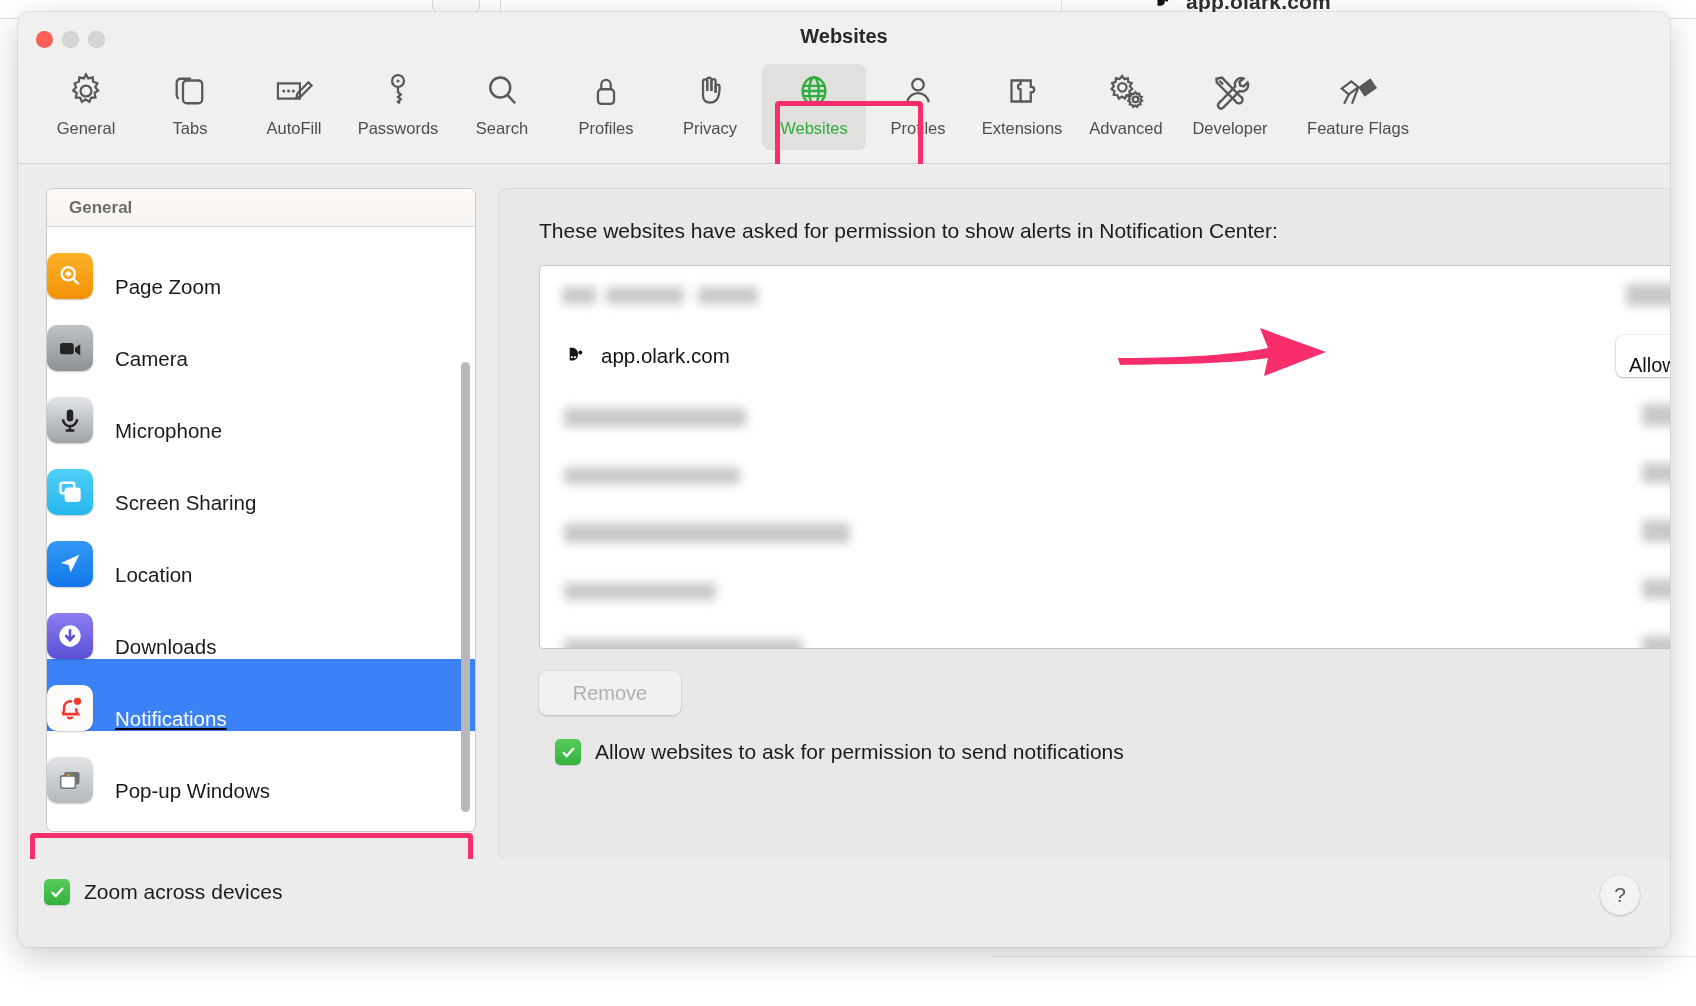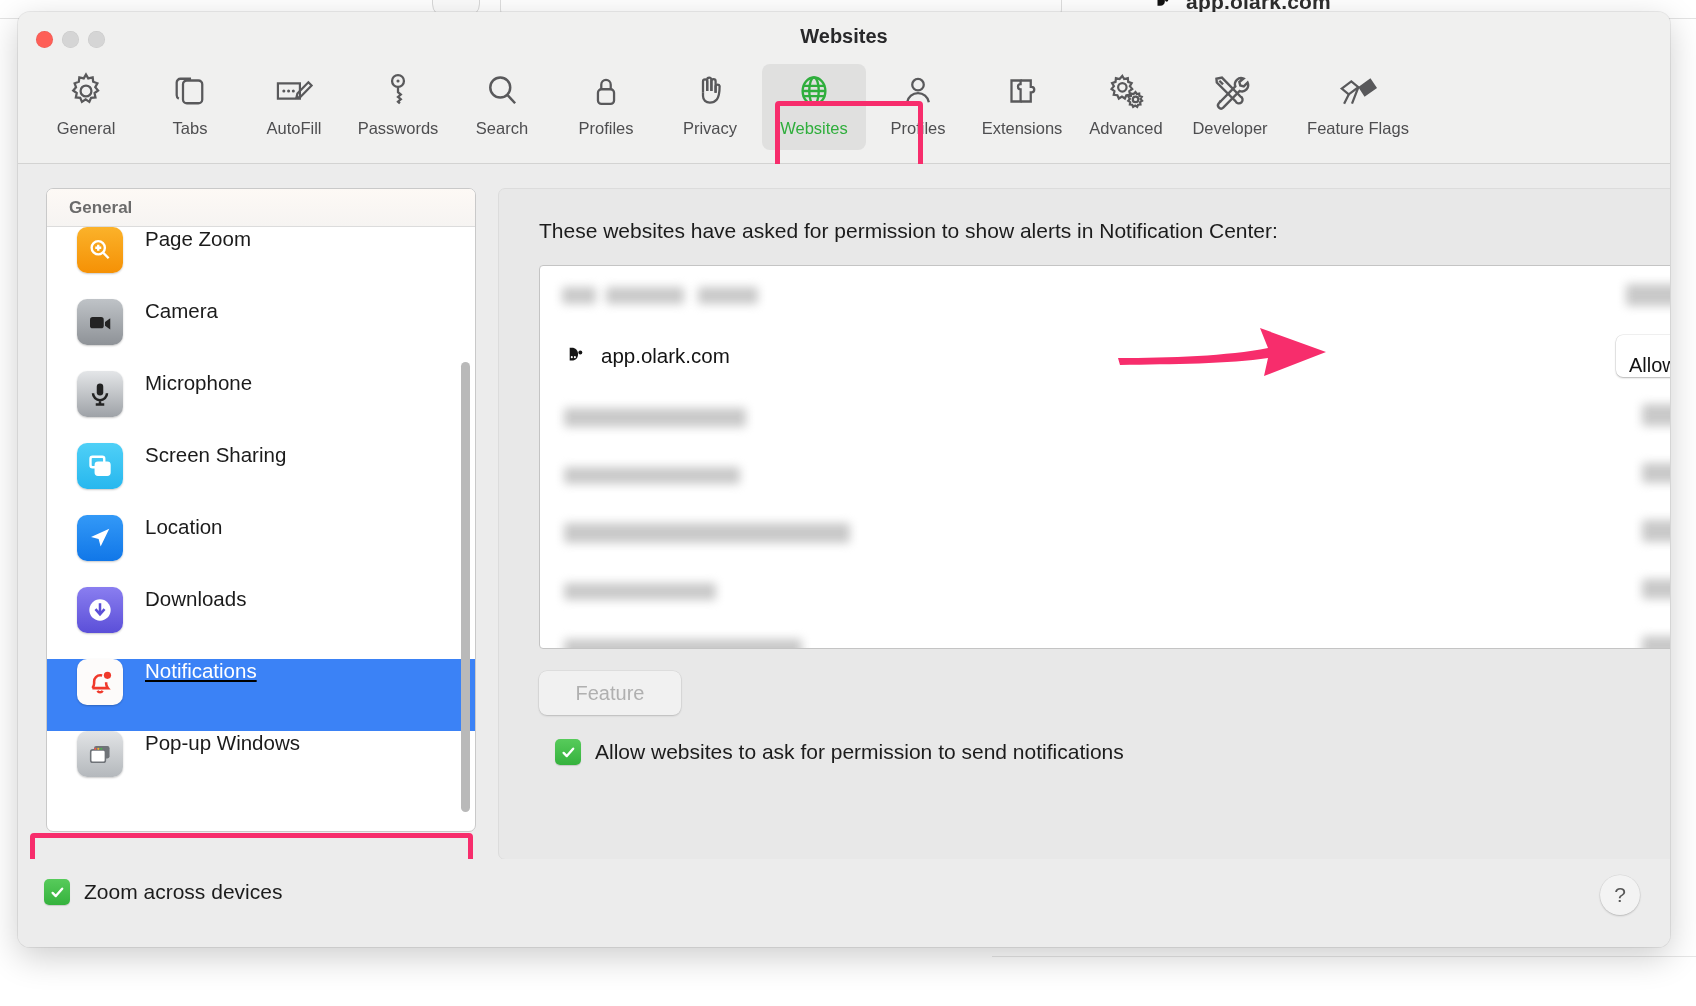--- a/index.html
+++ b/index.html
@@ -209,22 +209,21 @@
     box-sizing: border-box;
   }
   .sidebar-list {
     position: relative;
     height: 602px;
     overflow: hidden;
   }
   .side-item {
     height: 72px;
     display: flex;
-    align-items: flex-start;
-    padding-left: 30px;
+    align-items: flex-end;
     box-sizing: border-box;
   }
   .side-item .slabel {
     font-size: 20.5px;
     color: #1b1b1b;
     margin-left: 22px;
   }
   .side-item.selected { background: #3b82f6; text-decoration: underline; }
   .side-item.selected .slabel { color: #ffffff; }
   .app-icon {
@@ -739,21 +738,21 @@
           <div class="site-row">
             <div class="blur-block" style="width:238px;height:20px;margin-left:2px;"></div>
             <div style="display:flex;">
                 <div class="blur-block" style="width:56px;height:22px;"></div>
                 <div class="blur-green" style="width:40px;height:26px;margin-left:6px;"></div>
               </div>
           </div>
 
         </div>
 
-        <div class="remove-btn">Feature</div>
+        <div class="remove-btn">Remove</div>
 
         <div class="check-row">
           <span class="checkbox">
             <svg width="17" height="17" viewBox="0 0 16 16" fill="none" stroke="#fff" stroke-width="2.2" stroke-linecap="round" stroke-linejoin="round">
               <path d="M3.4 8.4l3 3 6-7"></path>
             </svg>
           </span>
           <span class="check-label">Allow websites to ask for permission to send notifications</span>
         </div>
       </div>

